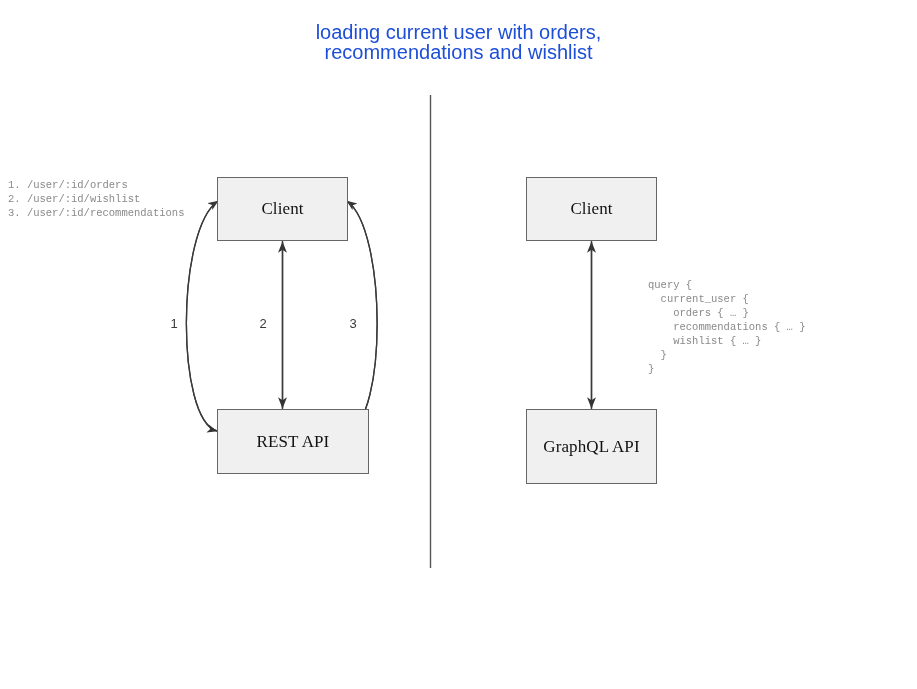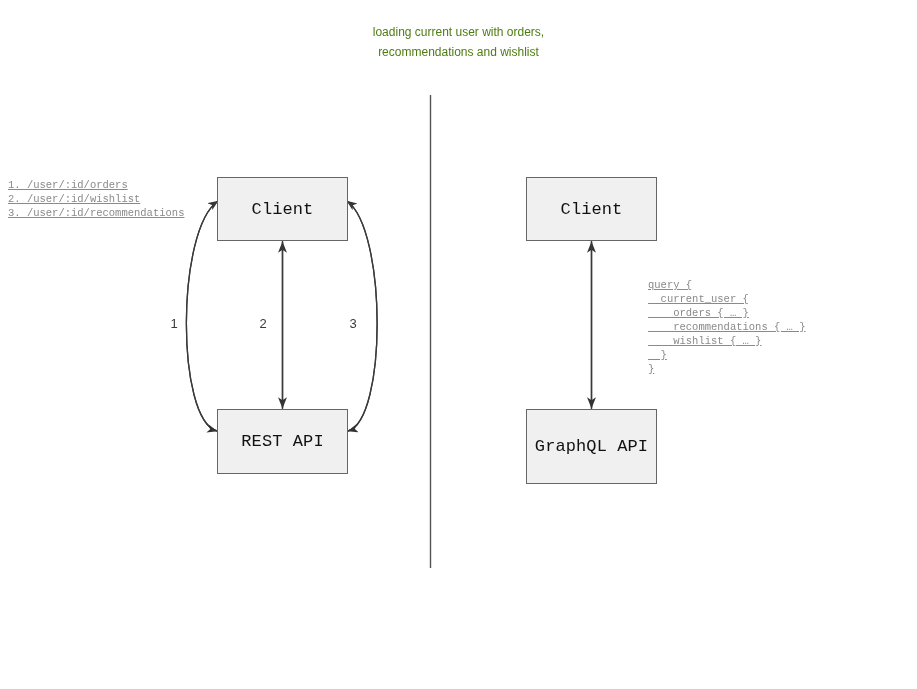--- a/index.html
+++ b/index.html
@@ -21,44 +21,44 @@
     top: 0;
     width: 917px;
     height: 689px;
   }
   .diagram-title {
     position: absolute;
     left: 0;
     top: 22px;
     width: 917px;
     text-align: center;
-    font-size: 12px;
+    font-size: 20px;
     line-height: 20px;
-    color: #4d7c0f;
+    color: #1d4ed8;
     font-family: "Liberation Sans", sans-serif;
     white-space: pre-line;
   }
   .node-box {
     position: absolute;
     background: #f0f0f0;
     border: 1px solid #666666;
     box-sizing: border-box;
     display: flex;
     align-items: center;
     justify-content: center;
   }
   .node-label {
     font-size: 17px;
     color: #111111;
-    font-family: Liberation Mono, monospace;
+    font-family: Liberation Serif, serif;
     letter-spacing: 0.1px;
     text-align: right;
   }
   #client-rest-box  { left: 217px; top: 177px; width: 131px; height: 64px; }
-  #rest-api-box     { left: 217px; top: 409px; width: 131px; height: 65px; }
+  #rest-api-box     { left: 217px; top: 409px; width: 152px; height: 65px; }
   #client-gql-box   { left: 526px; top: 177px; width: 131px; height: 64px; }
   #graphql-api-box  { left: 526px; top: 409px; width: 131px; height: 75px; }
 
   .edge-number {
     position: absolute;
     font-size: 13px;
     color: #3a3a3a;
     font-family: "Liberation Sans", sans-serif;
     text-align: center;
     width: 20px;
@@ -67,21 +67,20 @@
   #edge-label-2 { left: 253px; top: 316px; }
   #edge-label-3 { left: 343px; top: 316px; }
 
   .code-block {
     position: absolute;
     font-family: "Liberation Mono", "DejaVu Sans Mono", monospace;
     font-size: 10.5px;
     line-height: 14px;
     color: #8a8a8a;
     white-space: pre;
-    text-decoration: underline;
   }
   #rest-endpoints-list { left: 8px; top: 178px; }
   #graphql-query-block { left: 648px; top: 278px; }
 </style>
 </head>
 <body>
 
 <svg id="canvas" viewBox="0 0 917 689">
   <defs>
     <marker id="arrowhead" markerWidth="9" markerHeight="9" refX="7.6" refY="3.2" orient="auto" markerUnits="strokeWidth">

